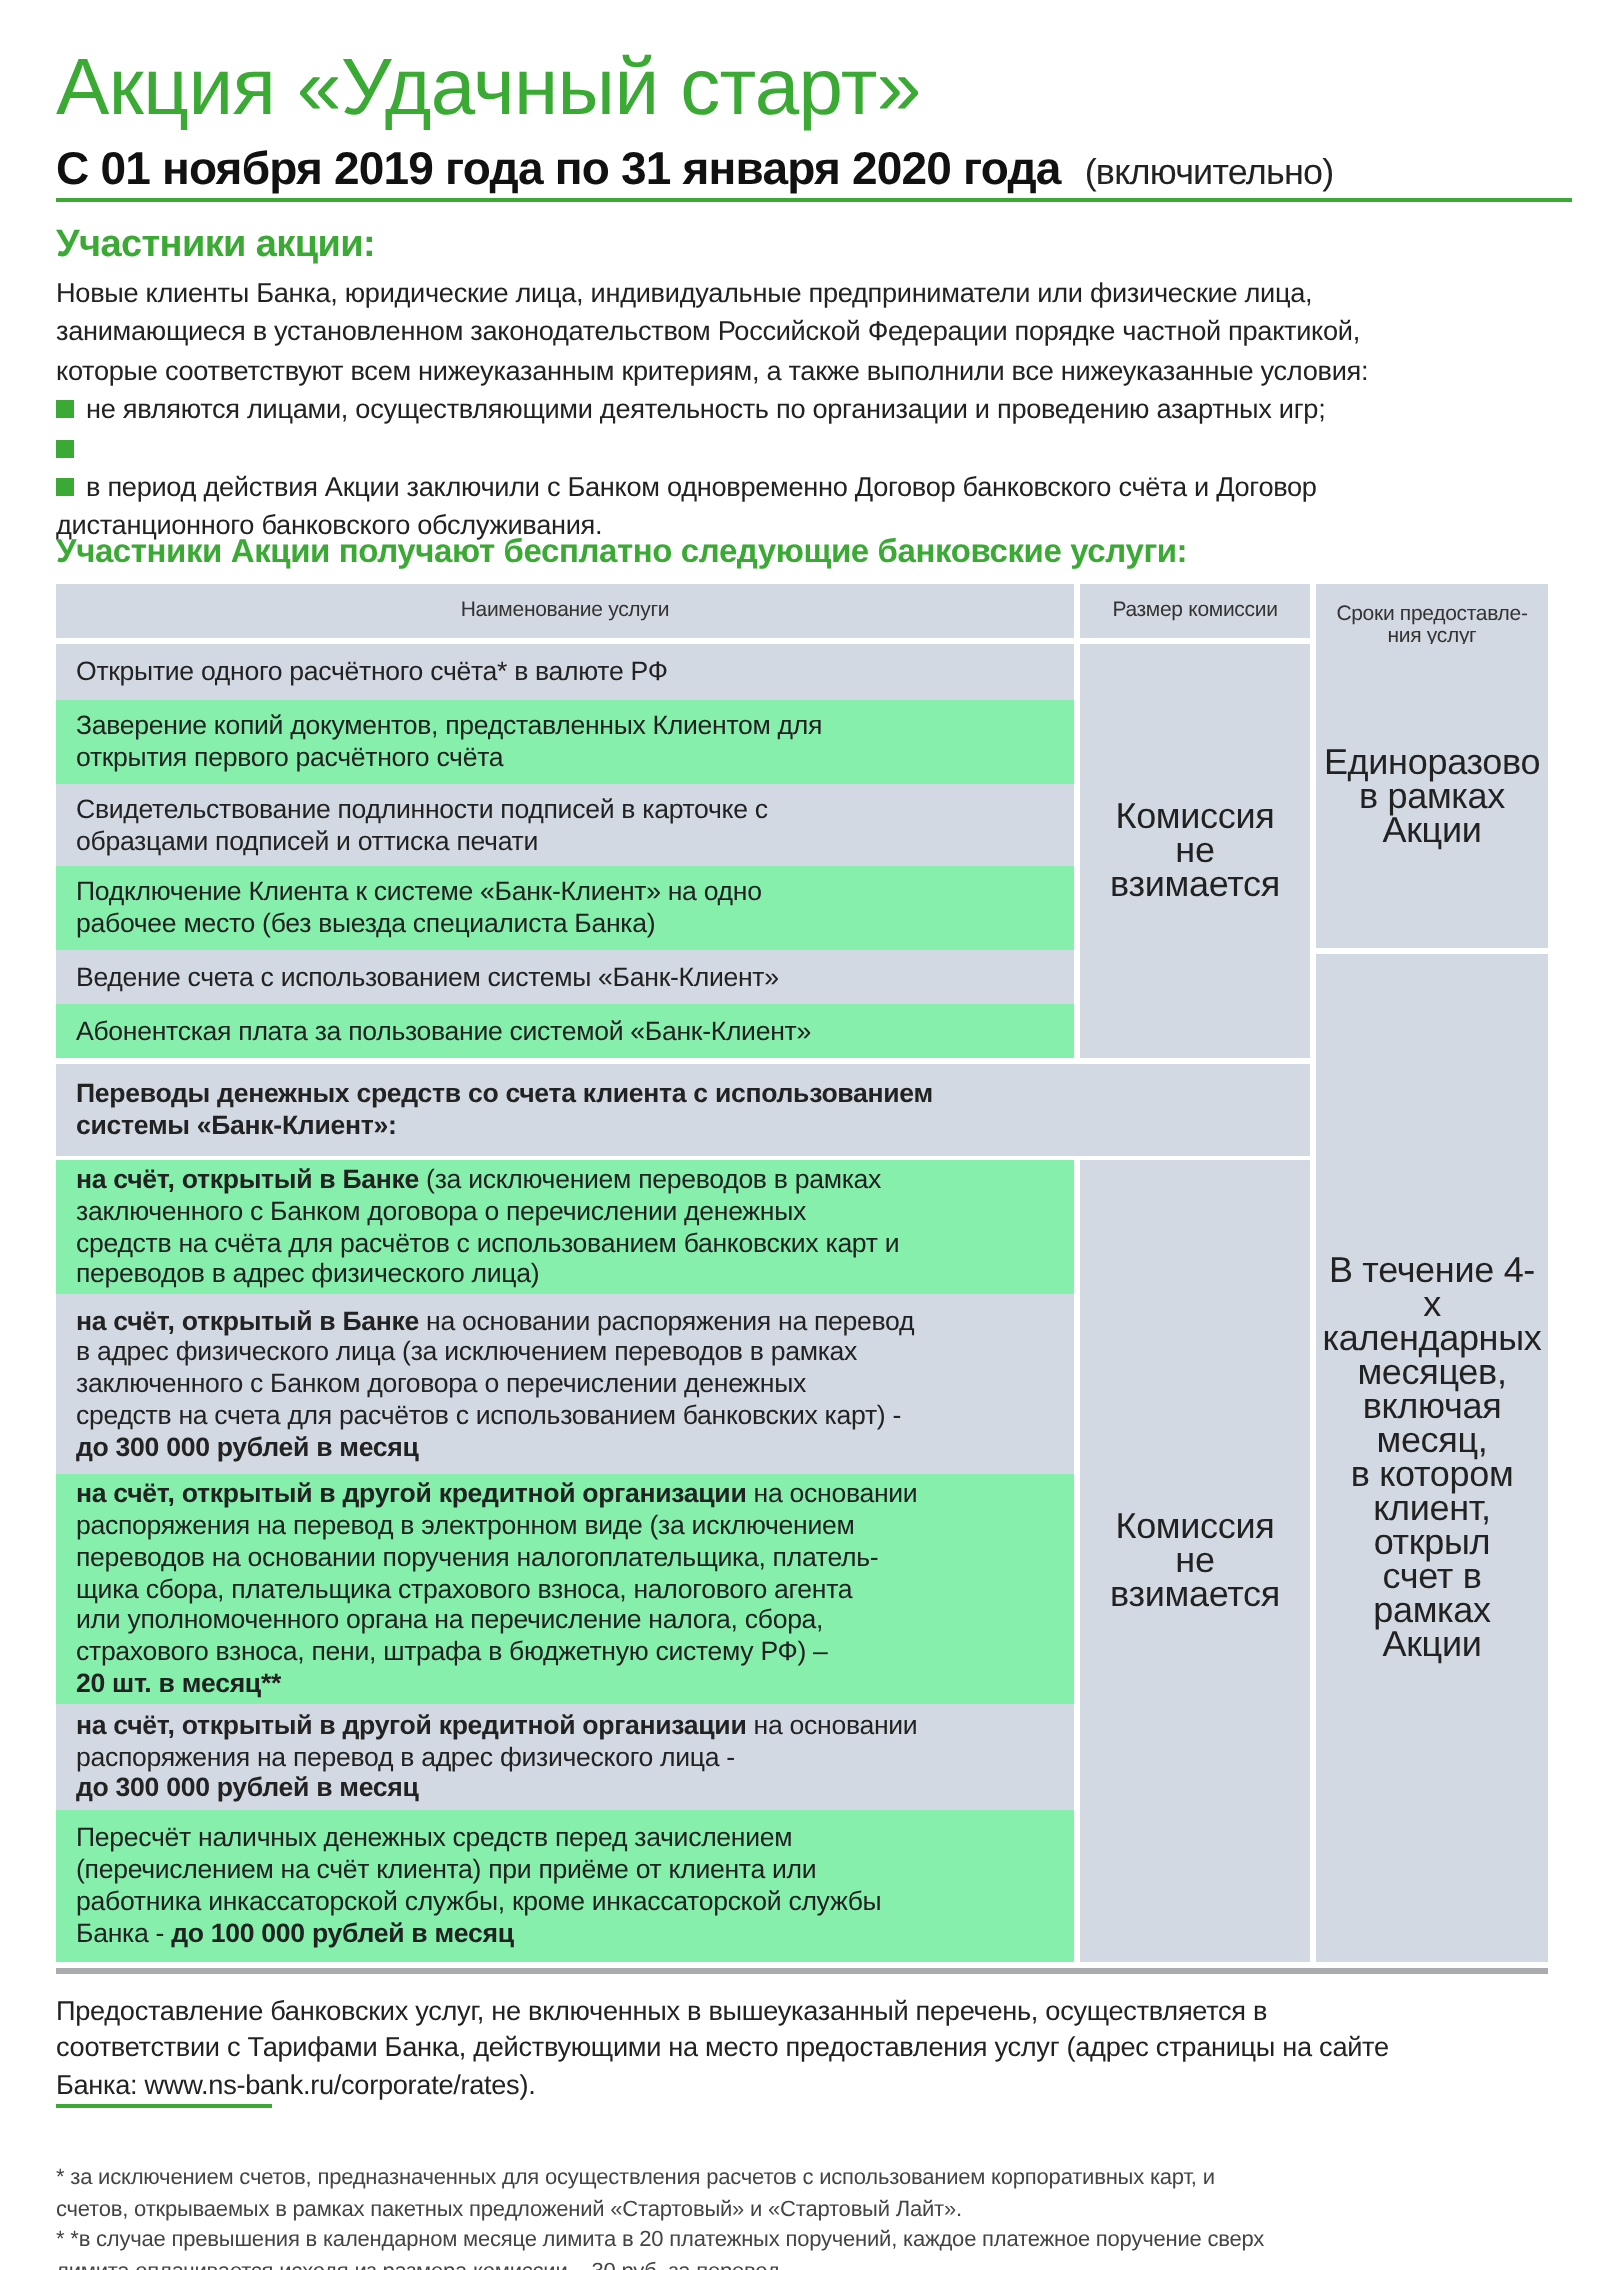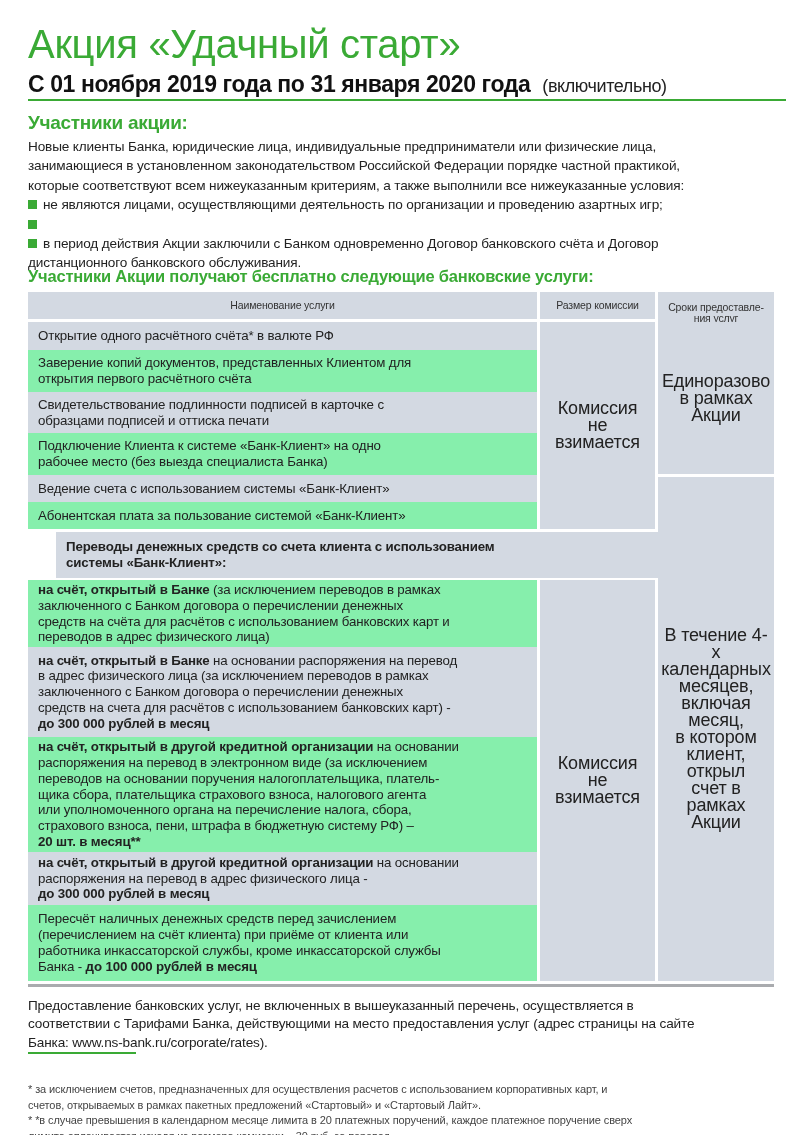--- a/index.html
+++ b/index.html
@@ -98,21 +98,21 @@
     <div class="cell gray center" style="left:540px;top:322px;width:115px;height:207px;">
         <p>Комиссия</p>
         <p>не взимается</p>
       </div>
     <div class="cell gray center" style="left:658px;top:322px;width:116px;height:152px;">
         <p>Единоразово</p>
         <p>в рамках</p>
         <p>Акции</p>
       </div>
 
-    <div class="cell gray bold" style="left:28px;top:532px;width:627px;height:46px;margin-left:28px;">
+    <div class="cell gray bold" style="left:28px;top:532px;width:627px;height:46px;">
         <p>Переводы денежных средств со счета клиента с использованием</p>
         <p>системы «Банк-Клиент»:</p>
       </div>
 
     <div class="cell white" style="left:28px;top:580px;width:509px;height:67px;">
       <p><b>на счёт, открытый в Банке</b><span> (за исключением переводов в рамках</span></p>
       <p>заключенного с Банком договора о перечислении денежных</p>
       <p>средств на счёта для расчётов с использованием банковских карт и</p>
       <p>переводов в адрес физического лица)</p>
     </div>

